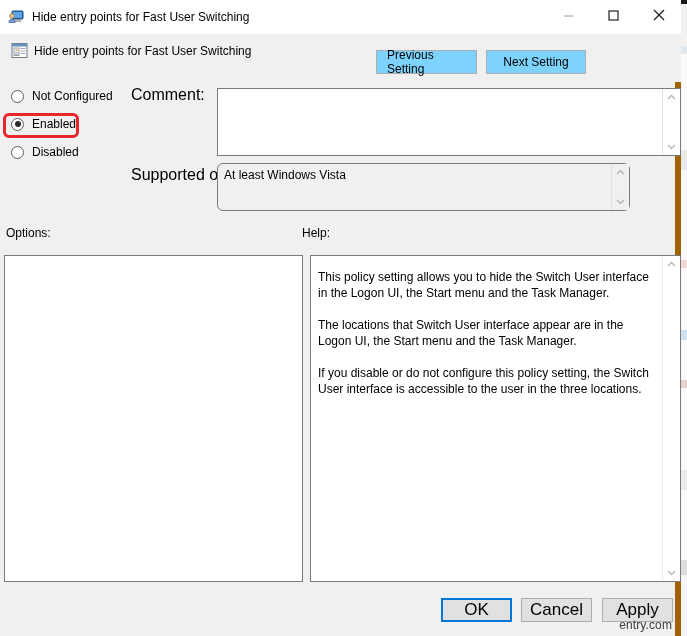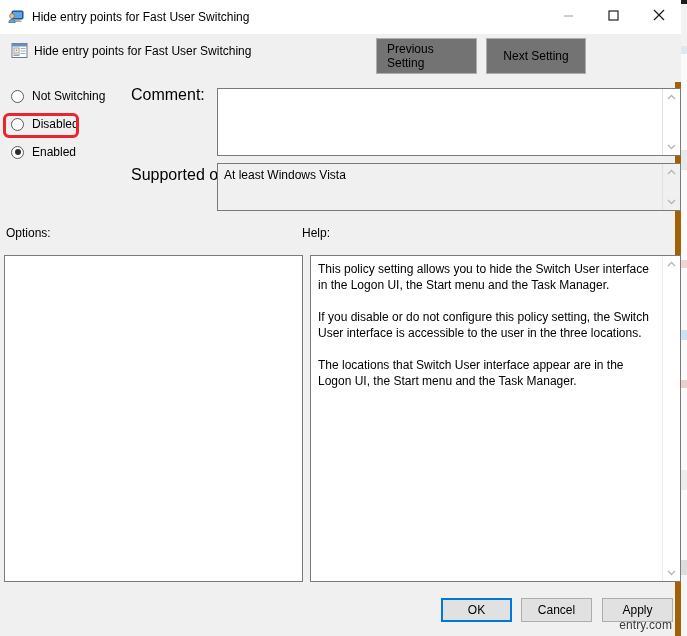--- a/index.html
+++ b/index.html
@@ -101,23 +101,23 @@
     left: 11px; top: 8px;
     width: 17px; height: 17px;
   }
   .policy-name {
     position: absolute;
     left: 34px; top: 10px;
     font-size: 12px;
   }
   .nav-btn {
     position: absolute;
-    top: 4px;
-    height: 36px;
-    background: #737373;
+    top: 16px;
+    height: 24px;
+    background: #7dd3fc;
     border: 1px solid #adadad;
     font-family: "Liberation Sans", sans-serif;
     font-size: 12px;
     color: #000;
     display: flex;
     align-items: center;
     justify-content: center;
     box-sizing: border-box;
     padding: 0 10px;
     cursor: default;
@@ -180,21 +180,21 @@
   #supported-label{ left: 131px; top: 166px; }
 
   .textbox {
     position: absolute;
     border: 1px solid #7a7a7a;
     box-sizing: border-box;
     background: #ffffff;
     display: flex;
   }
   #comment-box   { left: 217px; top: 88px;  width: 464px; height: 68px; }
-  #supported-box { left: 217px; top: 163px; width: 464px; height: 48px; background:#f0f0f0; }
+  #supported-box { left: 217px; top: 163px; width: 413px; height: 48px; background:#f0f0f0;border-radius:6px; }
 
   .textbox-content {
     flex: 1 1 auto;
     padding: 4px 6px;
     font-size: 12px;
     line-height: 15px;
     overflow: hidden;
     white-space: pre-wrap;
   }
   .vscroll {
@@ -227,38 +227,38 @@
     border: 1px solid #7a7a7a;
     background: #ffffff;
     box-sizing: border-box;
     display: flex;
   }
   #options-panel { left: 4px;   width: 299px; }
   #help-panel    { left: 310px; width: 371px; }
 
   .panel-body {
     flex: 1 1 auto;
-    padding: 5px 7px;
+    padding: 13px 7px;
     font-size: 12px;
     line-height: 16.4px;
     overflow: hidden;
   }
   .panel-body p { margin: 0 0 15px 0; }
   .panel-body p:last-child { margin-bottom: 0; }
   .panel .vscroll { background:#ffffff; border-left:1px solid #ececec; }
 
   
   .dlg-btn {
     position: absolute;
     top: 598px;
     width: 71px; height: 24px;
     background: #e1e1e1;
     border: 1px solid #adadad;
     font-family: "Liberation Sans", sans-serif;
-    font-size: 12px;
+    font-size: 17px;
     color: #000;
     display: flex;
     align-items: center;
     justify-content: center;
     box-sizing: border-box;
     cursor: default;
   }
   #ok-button     { left: 441px; border: 2px solid #0078d7; }
   #cancel-button { left: 521px; }
   #apply-button  { left: 602px; text-align: right; }
@@ -327,29 +327,29 @@
       </svg>
     </span>
     <span class="policy-name">Hide entry points for Fast User Switching</span>
     <div class="nav-btn" id="prev-setting">Previous Setting</div>
     <div class="nav-btn" id="next-setting">Next Setting</div>
   </div>
 
   <div class="radio-group">
     <div class="radio-row">
       <span class="radio-mark"></span>
-      <span class="radio-label">Not Switching</span>
+      <span class="radio-label">Not Configured</span>
+    </div>
+    <div class="radio-row">
+      <span class="radio-mark checked"></span>
+      <span class="radio-label">Enabled</span>
     </div>
     <div class="radio-row">
       <span class="radio-mark"></span>
       <span class="radio-label">Disabled</span>
-    </div>
-    <div class="radio-row">
-      <span class="radio-mark checked"></span>
-      <span class="radio-label">Enabled</span>
     </div>
   </div>
   <div id="enabled-highlight"></div>
 
   <span class="field-label" id="comment-label">Comment:</span>
   <div class="textbox" id="comment-box">
     <div class="textbox-content"></div>
     <div class="vscroll">
       <div class="scroll-arrow">
         <svg width="9" height="7" viewBox="0 0 9 7">
@@ -384,22 +384,22 @@
   <span id="options-label">Options:</span>
   <span id="help-label">Help:</span>
 
   <div class="panel" id="options-panel">
     <div class="panel-body"></div>
   </div>
 
   <div class="panel" id="help-panel">
     <div class="panel-body">
       <p>This policy setting allows you to hide the Switch User interface in the Logon UI, the Start menu and the Task Manager.</p>
+      <p>The locations that Switch User interface appear are in the Logon UI, the Start menu and the Task Manager.</p>
       <p>If you disable or do not configure this policy setting, the Switch User interface is accessible to the user in the three locations.</p>
-      <p>The locations that Switch User interface appear are in the Logon UI, the Start menu and the Task Manager.</p>
     </div>
     <div class="vscroll">
       <div class="scroll-arrow">
         <svg width="9" height="7" viewBox="0 0 9 7">
             <polyline points="1,5 4.5,1.5 8,5" fill="none" stroke="#b4b4b4" stroke-width="1.3"></polyline>
           </svg>
       </div>
       <div class="scroll-arrow">
         <svg width="9" height="7" viewBox="0 0 9 7">
             <polyline points="1,2 4.5,5.5 8,2" fill="none" stroke="#b4b4b4" stroke-width="1.3"></polyline>

